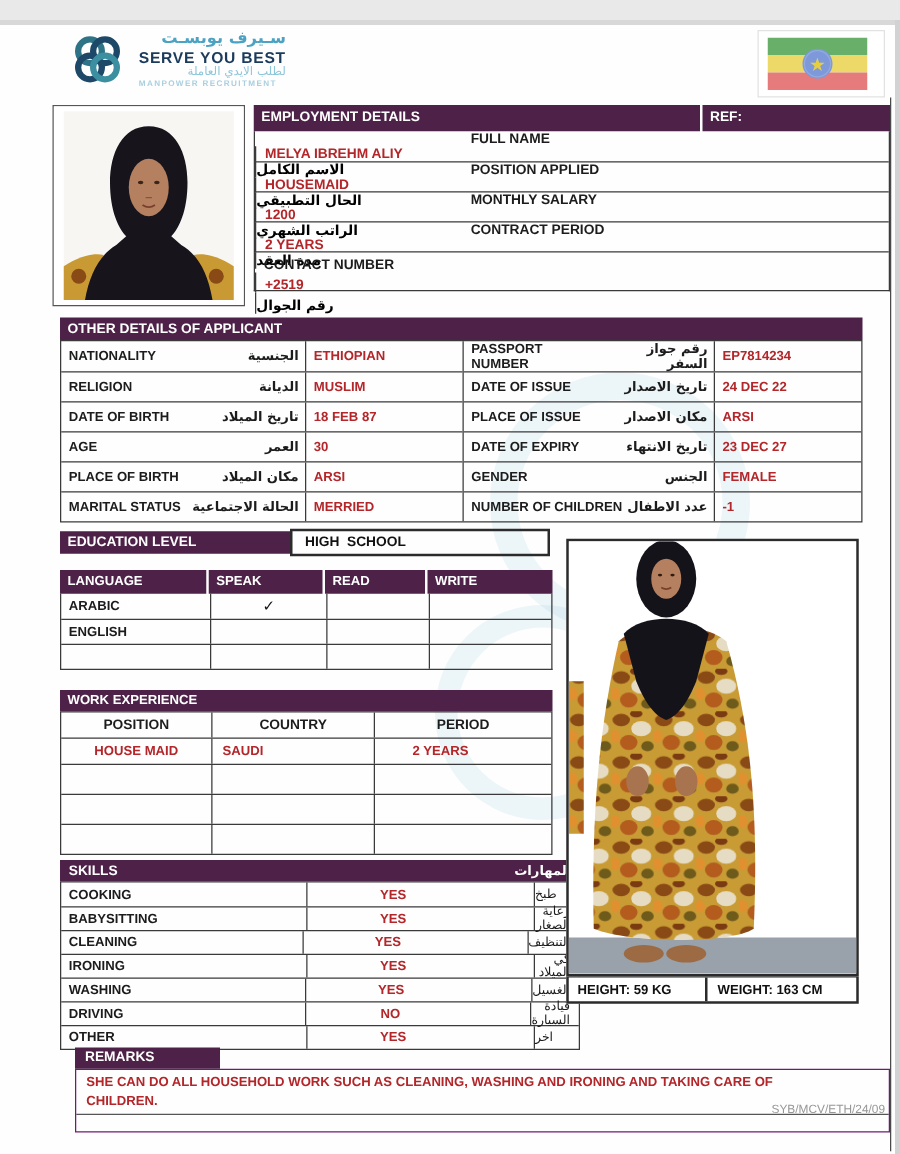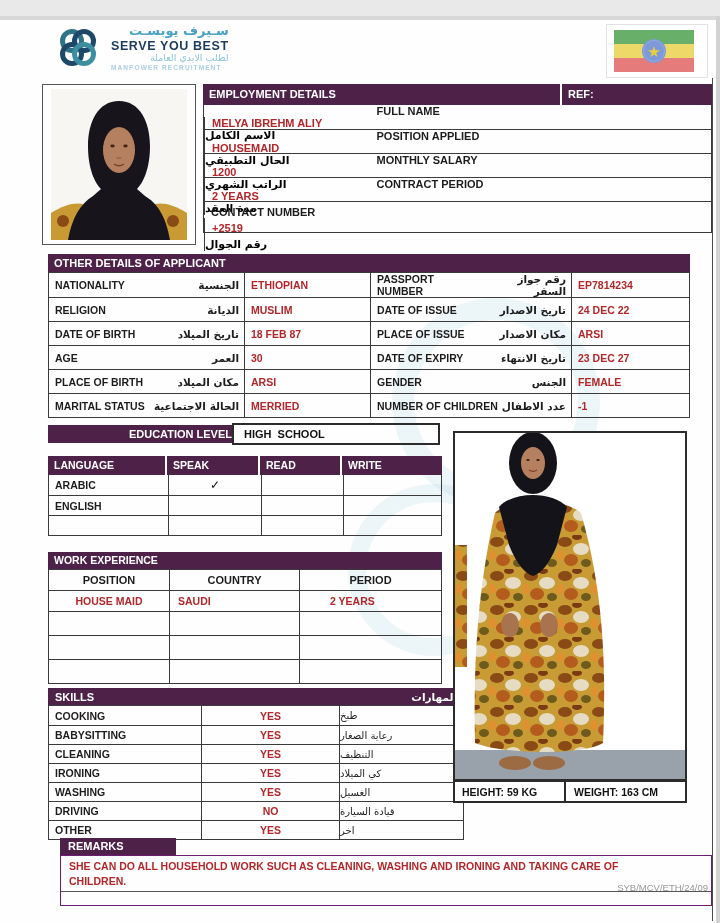--- a/index.html
+++ b/index.html
@@ -61,21 +61,21 @@
   .other-body { display:flex; border:1px solid #3a3a3a; }
   .og { width:322px; } .og-r { width:320px; border-left:1px solid #3a3a3a; }
   .orow { display:flex; height:24px; align-items:center; }
   .orow + .orow { border-top:1px solid #3a3a3a; }
   .ocombo { display:flex; justify-content:space-between; align-items:center; padding:0 5px 0 6px; align-self:stretch; }
   .og .ocombo { width:195px; } .og-r .ocombo { width:200px; }
   .oval { flex:1; border-left:1px solid #3a3a3a; align-self:stretch; display:flex; align-items:center; padding-left:6px; }
 
   
   .edu { left:48px; top:407px; width:394px; height:22px; }
-  .edu-bar { position:absolute; left:0; top:2px; width:184px; height:18px; line-height:18px; padding-left:6px;text-align:right; }
+  .edu-bar { position:absolute; left:0; top:2px; width:184px; height:18px; line-height:18px; padding-left:6px; }
   .edu-box { position:absolute; left:184px; top:0; width:208px; height:22px; border:2px solid #2b2b2b; padding-left:10px; line-height:19px; font-size:11px; font-weight:bold; color:#111; white-space:pre; }
 
   
   .lang { left:48px; top:440px; width:394px; }
   .lang-hdr { display:flex; gap:2px; height:19px; }
   .lang-hdr > div { line-height:19px; padding-left:6px; font-size:10.5px; }
   .lh1 { width:117px; } .lh2 { width:91px; } .lh3 { width:80px; } .lh4 { flex:1; }
   .lang-body { border:1px solid #3a3a3a; border-top:none; }
   .lang-row { display:flex; height:20px; align-items:center; }
   .lang-row + .lang-row { border-top:1px solid #3a3a3a; }
@@ -95,21 +95,21 @@
   .wc2,.wc3 { border-left:1px solid #3a3a3a; align-self:stretch; display:flex; align-items:center; }
   .wc1 { align-self:stretch; display:flex; align-items:center; }
   .whdr .wc1,.whdr .wc2,.whdr .wc3 { justify-content:center; font-size:11px; font-weight:bold; color:#1c1c1c; }
   .wdata .wc1 { justify-content:center; } .wdata .wc2 { padding-left:8px; } .wdata .wc3 { padding-left:30px; }
 
   
   .skills { left:48px; top:672px; width:416px; }
   .skills-bar { height:17px; display:flex; justify-content:space-between; align-items:center; padding:0 7px; }
   .skills-bar .t2 { font-size:10.5px; }
   .skills-table { border:1px solid #3a3a3a; }
-  .srow { display:flex; height:19px; align-items:flex-start; }
+  .srow { display:flex; height:19px; align-items:flex-start;gap:44px; }
   .srow + .srow { border-top:1px solid #3a3a3a; }
   .sc1 { width:152px; padding-left:6px; align-self:stretch; display:flex; align-items:center; }
   .sc2 { width:138px; border-left:1px solid #3a3a3a; align-self:stretch; display:flex; align-items:center; justify-content:center; }
   .sc3 { flex:1; border-left:1px solid #3a3a3a; align-self:stretch; display:flex; align-items:center; justify-content:flex-end; padding-right:7px; font-size:10px; color:#1c1c1c; }
 
   
   .photo2 { left:453px; top:415px; width:234px; height:350px; background:#fff; border:2px solid #2b2b2b; overflow:hidden; }
   .hw { left:453px; top:765px; width:234px; height:22px; background:#fff; border:2px solid #2b2b2b; border-top:1px solid #2b2b2b; display:flex; align-items:center; }
   .hw-c1 { width:111px; border-right:2px solid #2b2b2b; padding-left:7px; align-self:stretch; display:flex; align-items:center; font-size:10.5px; font-weight:bold; color:#111; }
   .hw-c2 { flex:1; padding-left:8px; font-size:10.5px; font-weight:bold; color:#111; }

